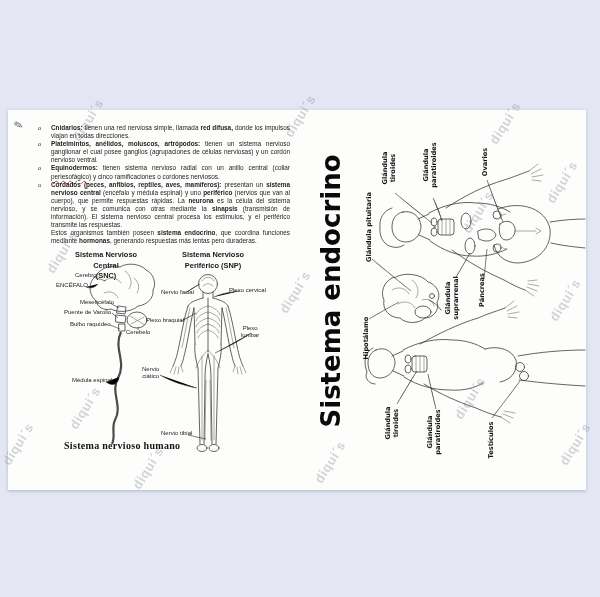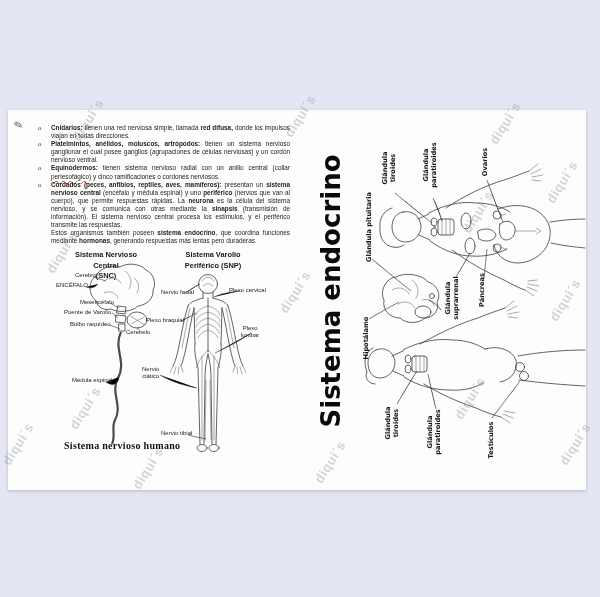--- a/index.html
+++ b/index.html
@@ -83,21 +83,21 @@
   </div>
   <div class="bullet-row">
     <span class="bullet-marker">o</span>
     <span class="bullet-text"><span class="b">Cordados (peces, anfibios, reptiles, aves, mamíferos):</span><span> presentan un </span><span class="b">sistema nervioso central</span><span> (encéfalo y médula espinal) y uno </span><span class="b">periférico</span><span> (nervios que van al cuerpo), que permite respuestas rápidas. La </span><span class="b">neurona</span><span> es la célula del sistema nervioso, y se comunica con otras mediante la </span><span class="b">sinapsis</span><span> (transmisión de información). El sistema nervioso central procesa los estímulos, y el periférico transmite las respuestas.</span></span>
   </div>
   <div class="closing"><span>Estos organismos también poseen </span><span class="b">sistema endocrino</span><span>, que coordina funciones mediante </span><span class="b">hormonas</span><span>, generando respuestas más lentas pero duraderas.</span></div>
 </div>
 
 <div class="dtitle" style="left:62px;top:250px;width:88px;">Sistema Nervioso Central
 (SNC)</div>
-<div class="dtitle" style="left:169px;top:250px;width:88px;">Sistema Varolio
+<div class="dtitle" style="left:169px;top:250px;width:88px;">Sistema Nervioso
 Periférico (SNP)</div>
 
 <svg width="260" height="215" viewBox="40 250 260 215" style="left:40px;top:250px;">
 
   <path class="art" d="M96,301 C88,294 88,282 96,276 C100,268 112,264 120,267 C128,262 141,264 146,270 C153,273 157,283 153,290 C154,298 147,305 138,306 C132,312 118,313 111,309 C104,311 97,307 96,301 Z"></path>
   <path class="art thin" d="M104,281 C110,276 118,278 121,283 M125,271 C131,275 133,283 129,289 M104,293 C110,290 116,293 118,298 M134,278 C139,282 140,288 137,293"></path>
   <path class="art" d="M118,306 l8,1 -1,7 -8,-1 Z M116,315 l10,1 -1,7 -9,-1 Z M119,324 h6 v7 h-6 Z"></path>
   <ellipse class="art" cx="137" cy="320" rx="10" ry="8"></ellipse>
   <path class="art thin" d="M130,316 L145,325 M131,324 L144,317"></path>
 

